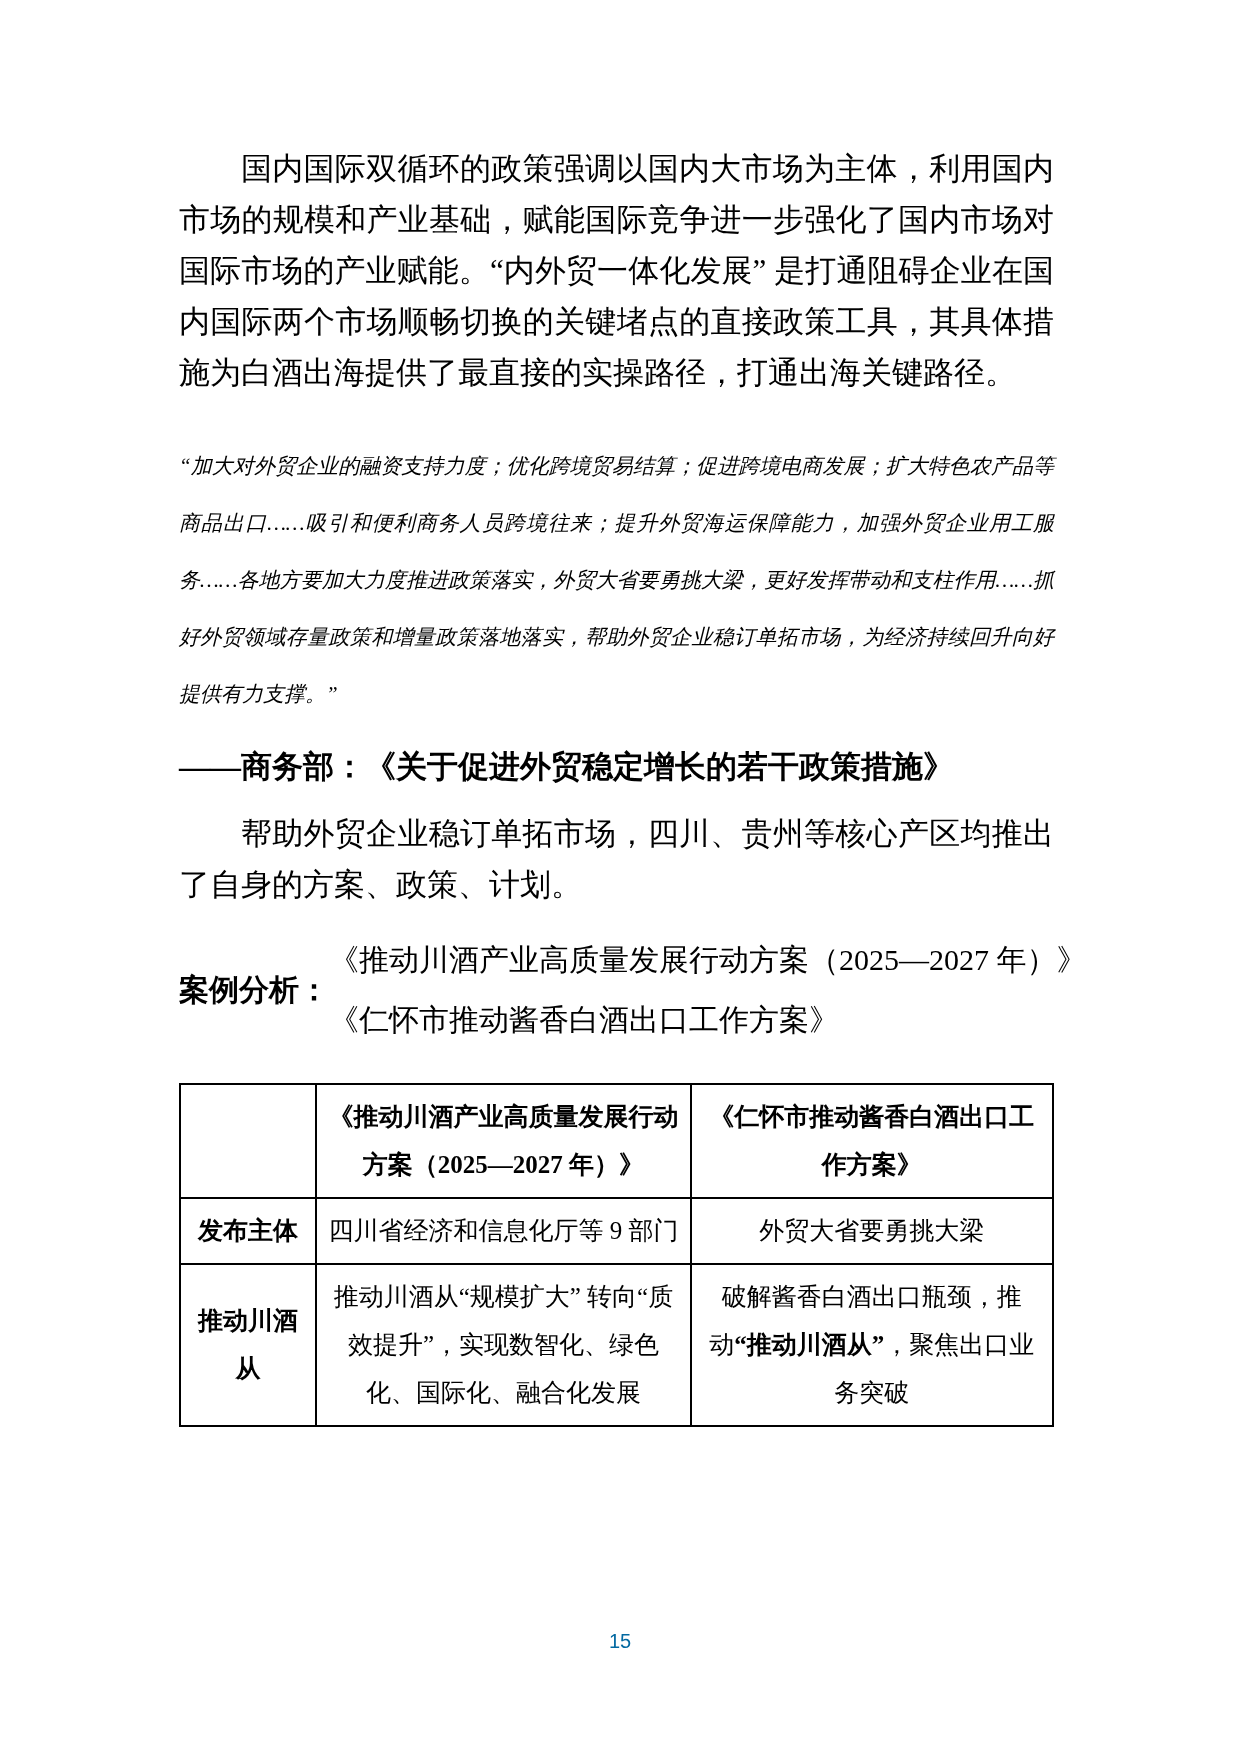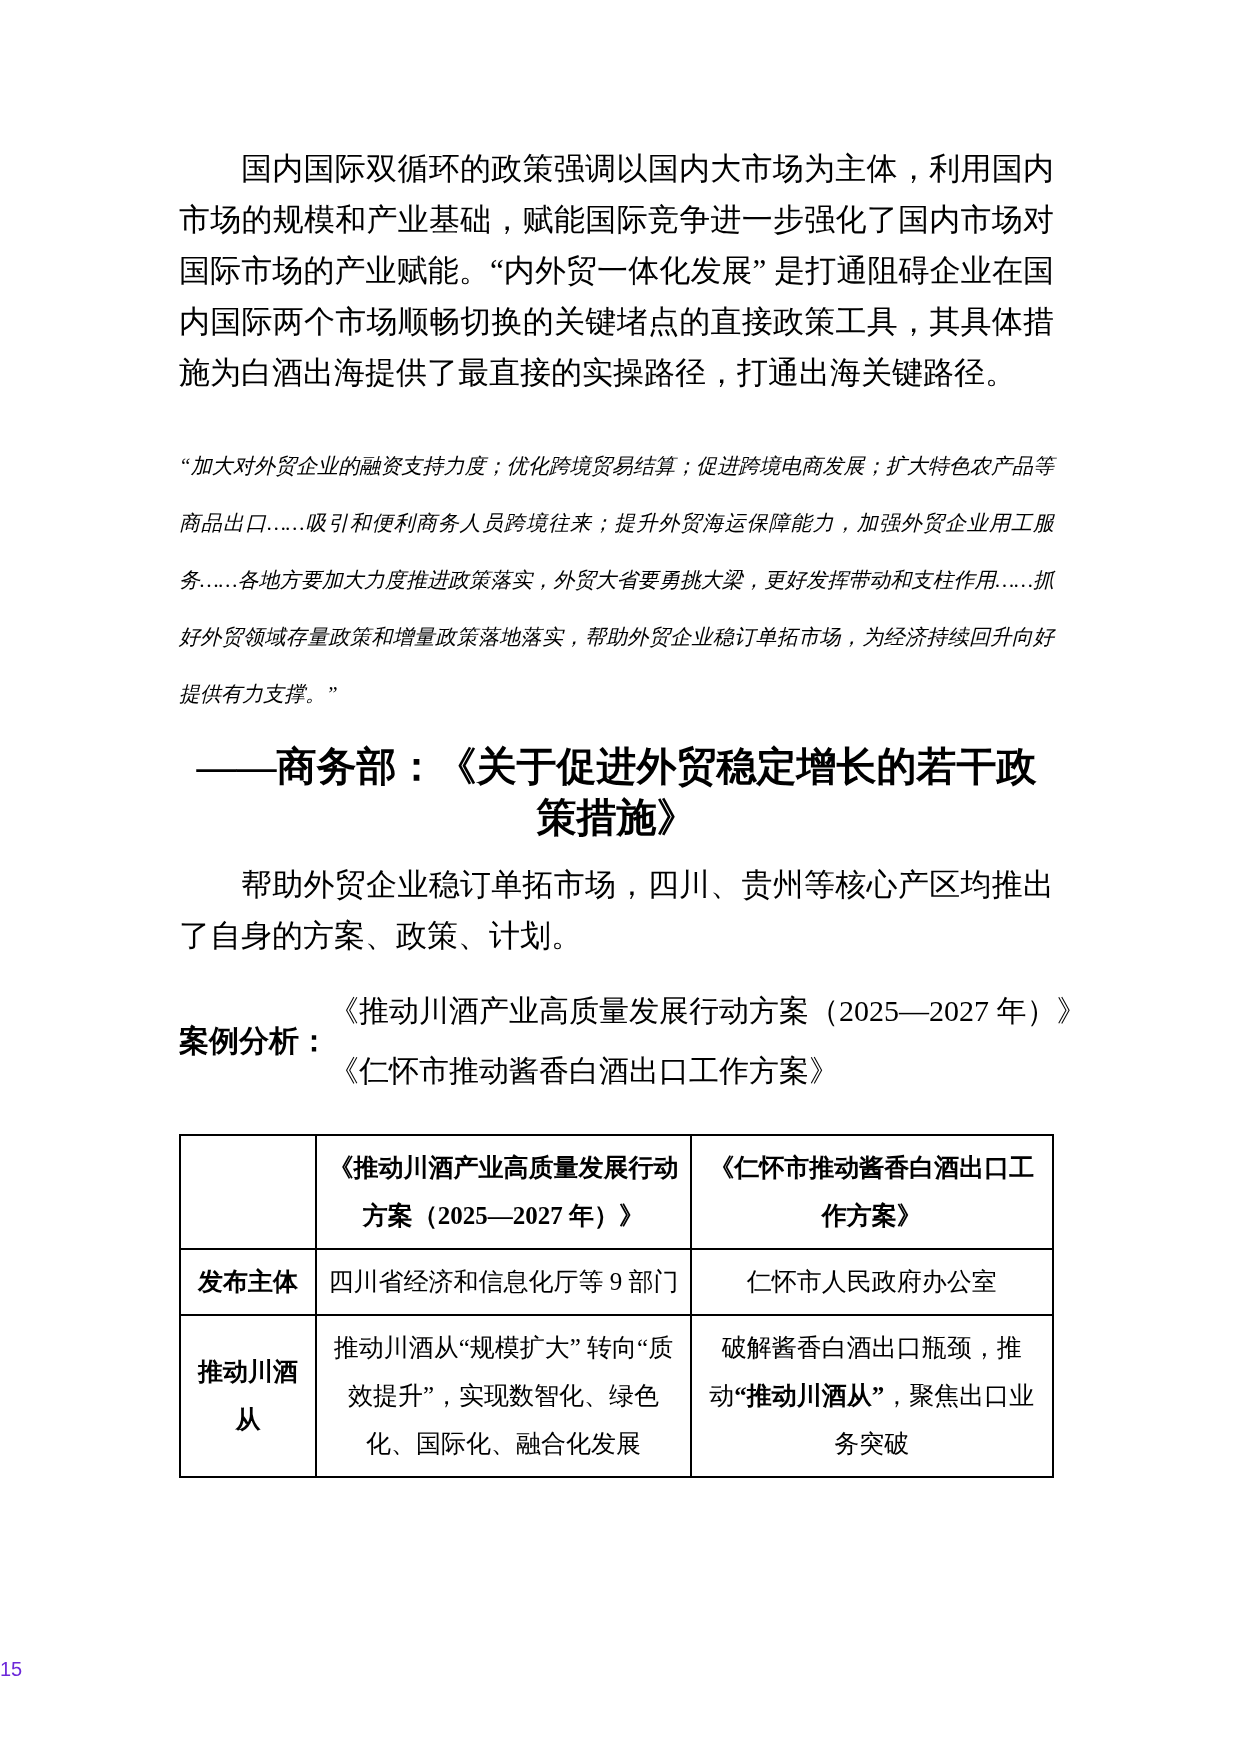--- a/index.html
+++ b/index.html
@@ -28,24 +28,24 @@
   .para-2 { margin-top: 16px; }
   .quote {
     margin: 40px 0 0 0;
     font-size: 21px;
     line-height: 57px;
     font-style: italic;
     text-align: justify;
   }
   .attribution {
     margin: 18px 0 0 0;
-    font-size: 40px;
+    font-size: 31px;
     line-height: 51px;
     font-weight: bold;
-    text-align: center;
+    text-align: left;
   }
   .case {
     margin-top: 20px;
     display: flex;
     align-items: center;
     font-size: 30px;
     line-height: 60px;
   }
   .case-label { font-weight: bold; white-space: nowrap; }
   .case-titles { display: flex; flex-direction: column; }
@@ -69,25 +69,24 @@
   .policy-table th { font-weight: bold; }
   .policy-table td.lbl { font-weight: bold; }
   .col-label { width: 15.6%; }
   .col-mid   { width: 42.9%; }
   .col-right { width: 41.5%; }
   .page-number {
     position: absolute;
     top: 1630px;
     left: 0;
     width: 100%;
-    text-align: left;
+    text-align: center;
     font-family: "Liberation Sans", sans-serif;
     font-size: 20px;
-    color: #6d28d9;
-    margin-top: 28px;
+    color: #0369a1;
   }
 </style>
 </head>
 <body>
 
 <div class="page">
   <div class="content">
 
     <p class="para">国内国际双循环的政策强调以国内大市场为主体，利用国内市场的规模和产业基础，赋能国际竞争进一步强化了国内市场对国际市场的产业赋能。“内外贸一体化发展” 是打通阻碍企业在国内国际两个市场顺畅切换的关键堵点的直接政策工具，其具体措施为白酒出海提供了最直接的实操路径，打通出海关键路径。</p>
 
@@ -113,21 +112,21 @@
       </colgroup>
       <tbody>
         <tr>
           <th></th>
           <th>《推动川酒产业高质量发展行动方案（2025—2027 年）》</th>
           <th>《仁怀市推动酱香白酒出口工作方案》</th>
         </tr>
         <tr>
           <td class="lbl">发布主体</td>
           <td>四川省经济和信息化厅等 9 部门</td>
-          <td>仁怀市人民政府办公室</td>
+          <td>外贸大省要勇挑大梁</td>
         </tr>
         <tr>
           <td class="lbl">推动川酒从</td>
           <td>推动川酒从“规模扩大” 转向“质效提升”，实现数智化、绿色化、国际化、融合化发展</td>
           <td><span>破解酱香白酒出口瓶颈，推动</span><b>“推动川酒从”</b><span>，聚焦出口业务突破</span></td>
         </tr>
       </tbody>
     </table>
 
   </div>

